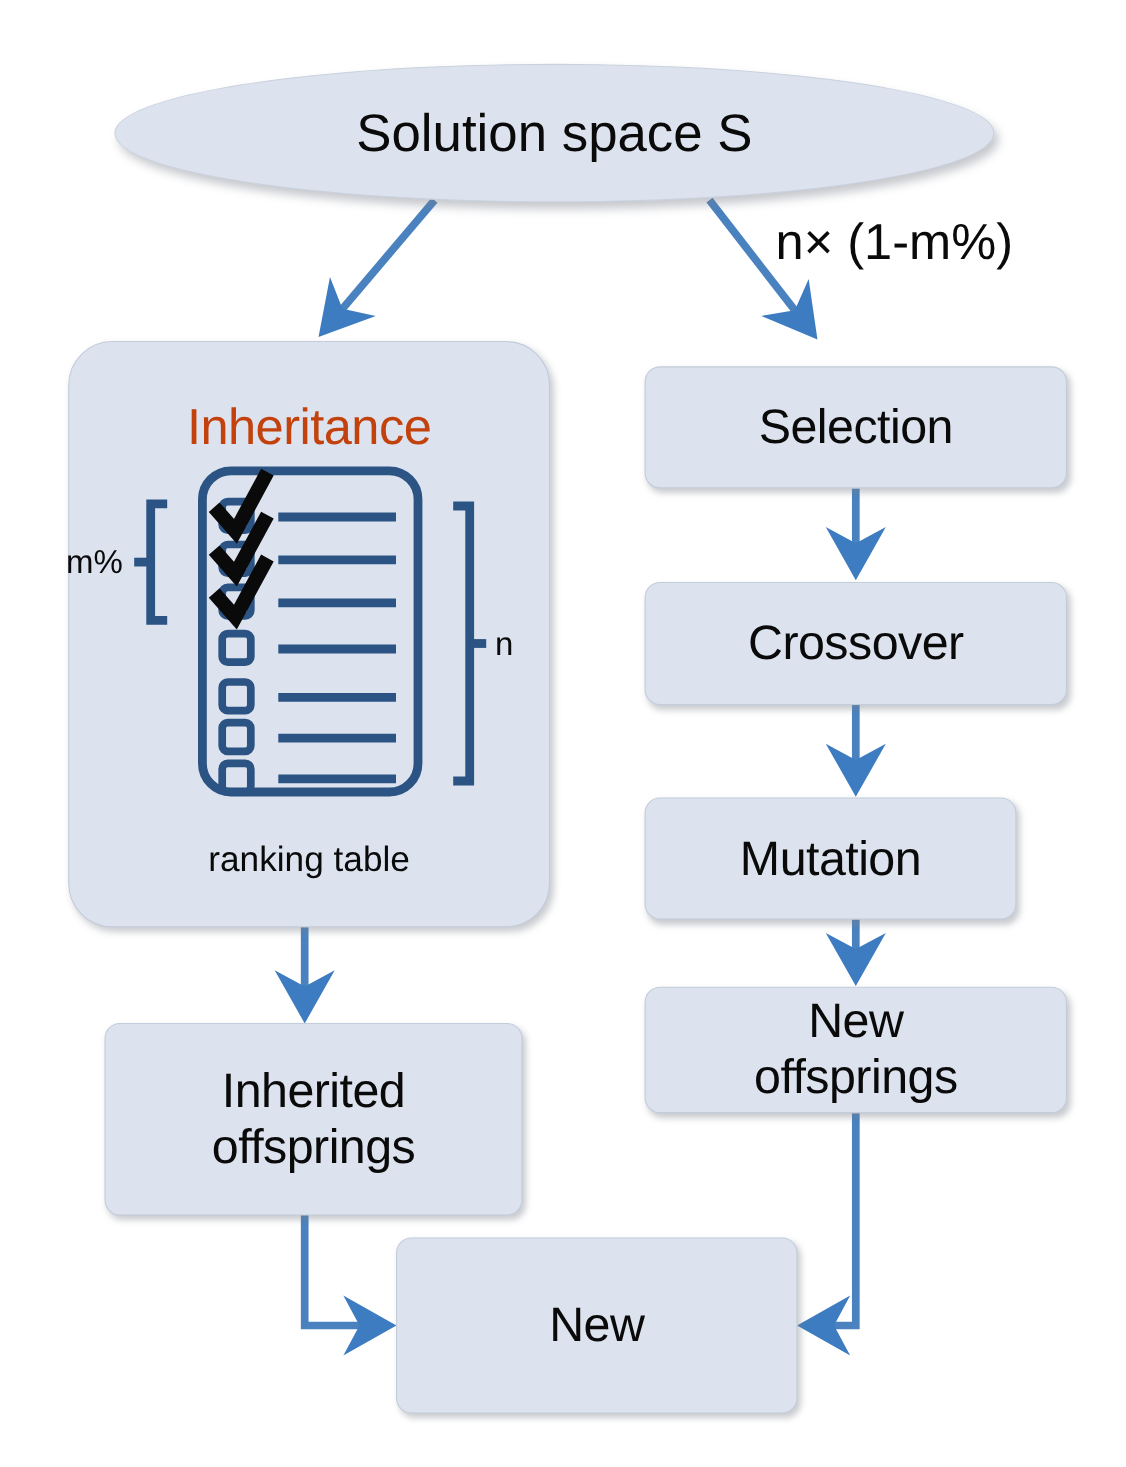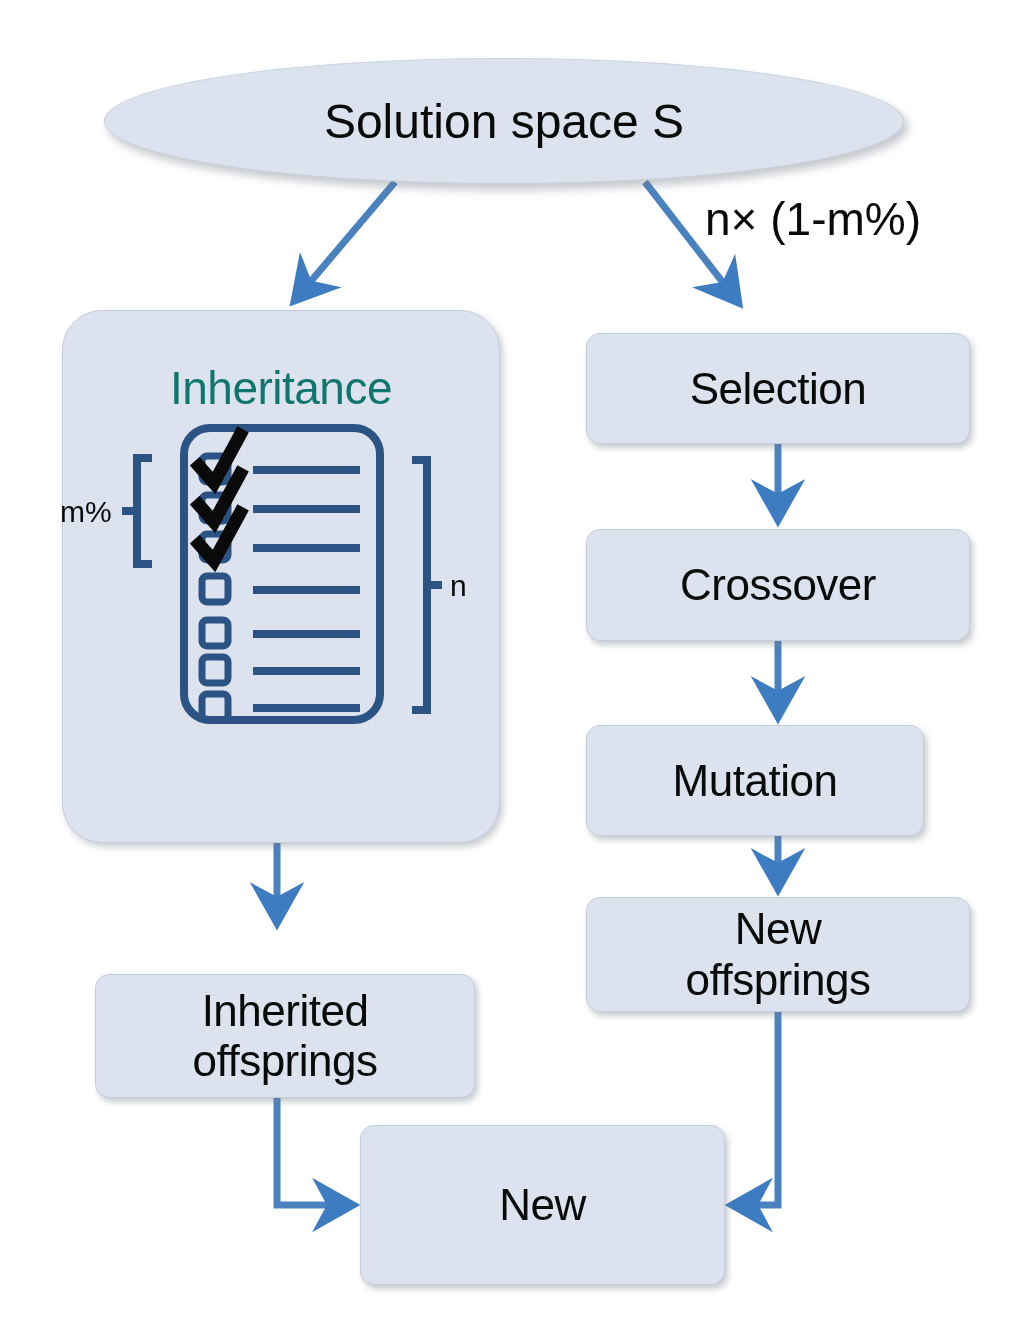--- a/index.html
+++ b/index.html
@@ -70,21 +70,21 @@
     border-radius: 40px;
     box-shadow: 3px 4px 7px rgba(120,125,135,0.40);
     z-index: 2;
   }
   .group-title {
     position: absolute;
     width: 100%;
     text-align: center;
     top: 50px;
     font-size: 46px;
-    color: #0f766e;
+    color: #c2410c;
     letter-spacing: -0.5px;
   }
   .group-caption {
     position: absolute;
     width: 100%;
     text-align: center;
     bottom: 42px;
     font-size: 32px;
     color: #0a0a0a;
   }
@@ -134,20 +134,21 @@
   </svg>
 
   <div class="ellipse" style="left:104px; top:58px; width:800px; height:126px;">
     <span>Solution space S</span>
   </div>
 
   <div class="edge-label" style="left:705px; top:192px;">n× (1-m%)</div>
 
   <div class="group-box" style="left:62px; top:310px; width:438px; height:533px;">
     <div class="group-title">Inheritance</div>
+    <div class="group-caption">ranking table</div>
   </div>
 
   <svg class="svg-layer" viewBox="0 0 1024 1334" style="z-index:4;">
 
     <rect x="184" y="428" width="196" height="292" rx="26" ry="26" fill="#dce3ee" stroke="#2b5383" stroke-width="8"></rect>
 
     <g stroke="#2b5383" stroke-width="8" stroke-linecap="butt">
       <line x1="253" y1="470" x2="360" y2="470"></line>
       <line x1="253" y1="509" x2="360" y2="509"></line>
       <line x1="253" y1="548" x2="360" y2="548"></line>
@@ -197,21 +198,21 @@
 
   <div class="node" style="left:586px; top:725px; width:338px; height:111px;">
     <span>Mutation</span>
   </div>
 
   <div class="node two-line" style="left:586px; top:897px; width:384px; height:115px; flex-direction:column;">
     <span>New</span>
     <span>offsprings</span>
   </div>
 
-  <div class="node two-line" style="left:95px; top:974px; width:380px; height:124px; flex-direction:column;align-items:center;">
+  <div class="node two-line" style="left:95px; top:930px; width:380px; height:175px; flex-direction:column;align-items:center;">
     <span>Inherited</span>
     <span>offsprings</span>
   </div>
 
   <div class="node two-line" style="left:360px; top:1125px; width:365px; height:160px; flex-direction:column;">
     <span>New</span>
   </div>
 
 </div>
 

